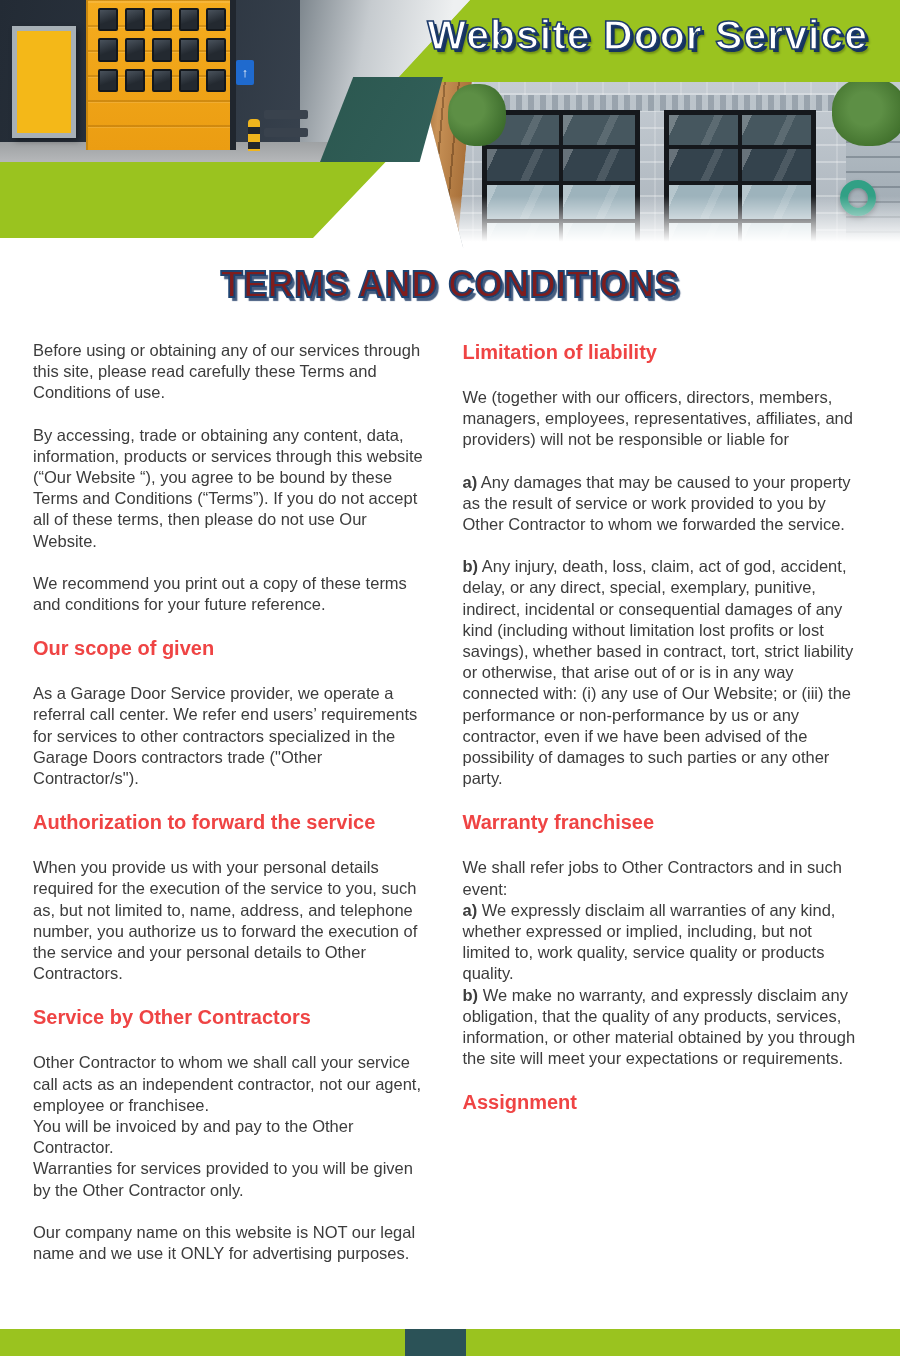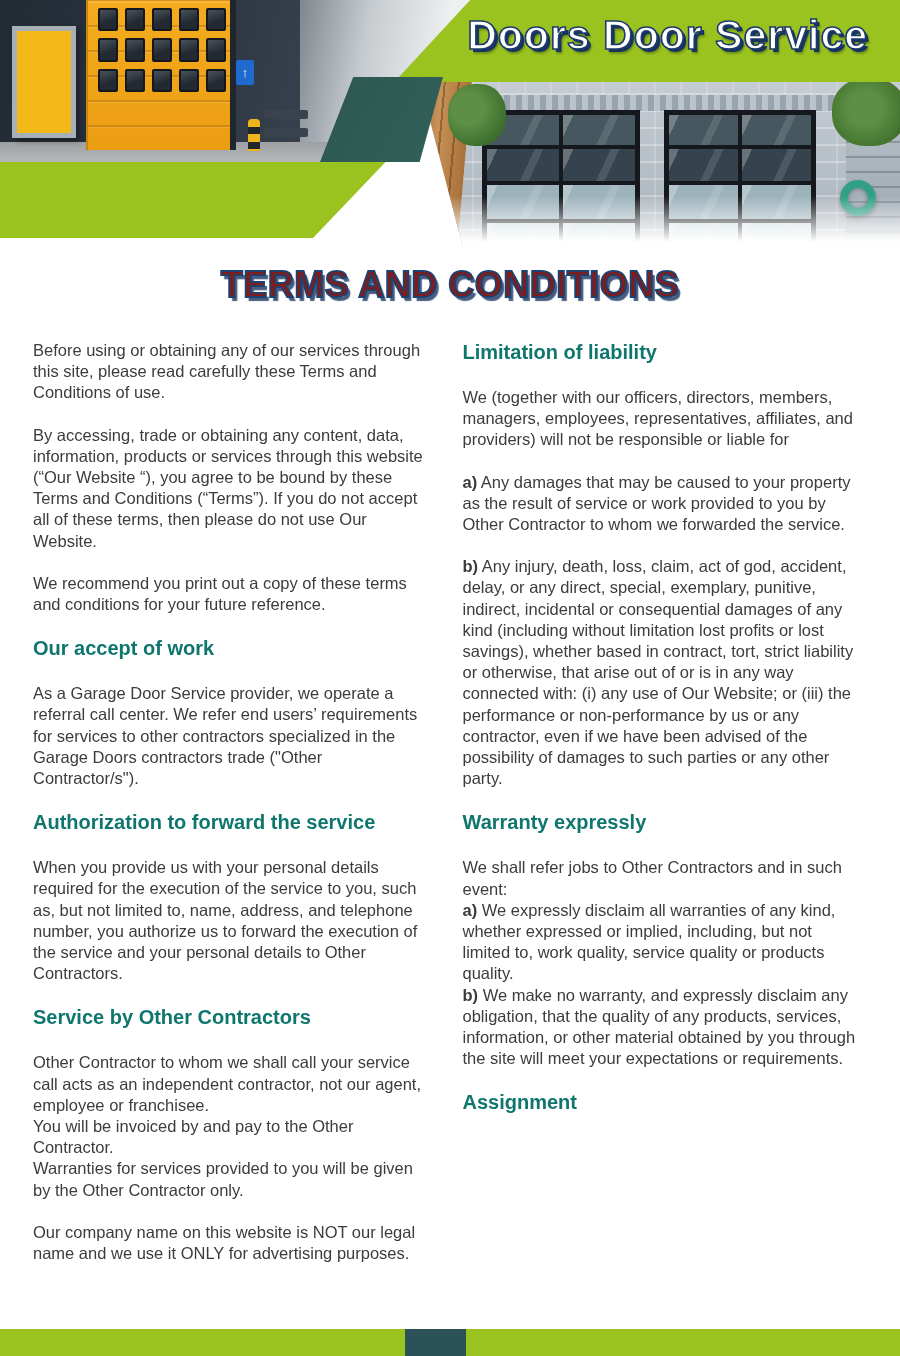--- a/index.html
+++ b/index.html
@@ -98,21 +98,21 @@
   
   .page-title { margin-top:16px; text-align:center;
     font-size:36px; font-weight:800; letter-spacing:0.5px; color:#7f1d1d;
     -webkit-text-stroke:1.8px #1e4270;
     text-shadow:3px 4px 1px rgba(24,52,96,0.8); }
 
   .content { display:grid; grid-template-columns:1fr 1fr; column-gap:31px;
     padding:34px 40px 0 33px;gap:32px; }
   .col p { font-size:16.5px; line-height:21.2px; color:#3c3c3c;
     margin:0 0 21px 0; white-space:pre-line; }
-  .col h2 { font-size:20px; line-height:24px; color:#0f766e; font-weight:bold;
+  .col h2 { font-size:20px; line-height:24px; color:#ef4444; font-weight:bold;
     margin:5px 0 23px 0; }
   .col > :first-child { margin-top:0; }
   .col b { font-weight:bold; }
 
   
   .footer { position:absolute; left:0; bottom:0; width:900px; height:27px; background:#9ac31f; }
   .footer-accent { position:absolute; left:405px; top:0; width:61px; height:27px; background:#2b5257; }
 </style>
 </head>
 <body>
@@ -175,46 +175,46 @@
     <div class="pr-pillar"></div>
     <div class="pr-fence"></div>
     <div class="pr-bush-left"></div>
     <div class="pr-bush-right"></div>
     <div class="pr-hose"></div>
     <div class="pr-fade"></div>
   </div>
 
   <div class="teal-shape"></div>
 
-  <div class="brand">Doors Door Service</div>
+  <div class="brand">Website Door Service</div>
 </div>
 
 <h1 class="page-title">TERMS AND CONDITIONS</h1>
 
 <div class="content">
   <div class="col" id="col-left">
       <p><span>Before using or obtaining any of our services through this site, please read carefully these Terms and Conditions of use.</span></p>
       <p><span>By accessing, trade or obtaining any content, data, information, products or services through this website (“Our Website “), you agree to be bound by these Terms and Conditions (“Terms”). If you do not accept all of these terms, then please do not use Our Website.</span></p>
       <p><span>We recommend you print out a copy of these terms and conditions for your future reference.</span></p>
-      <h2><span>Our accept of work</span></h2>
+      <h2><span>Our scope of given</span></h2>
       <p><span>As a Garage Door Service provider, we operate a referral call center. We refer end users’ requirements for services to other contractors specialized in the Garage Doors contractors trade ("Other Contractor/s").</span></p>
       <h2><span>Authorization to forward the service</span></h2>
       <p><span>When you provide us with your personal details required for the execution of the service to you, such as, but not limited to, name, address, and telephone number, you authorize us to forward the execution of the service and your personal details to Other Contractors.</span></p>
       <h2><span>Service by Other Contractors</span></h2>
       <p><span>Other Contractor to whom we shall call your service call acts as an independent contractor, not our agent, employee or franchisee.
 You will be invoiced by and pay to the Other Contractor.
 Warranties for services provided to you will be given by the Other Contractor only.</span></p>
       <p><span>Our company name on this website is NOT our legal name and we use it ONLY for advertising purposes.</span></p>
     </div>
   <div class="col" id="col-right">
       <h2><span>Limitation of liability</span></h2>
       <p><span>We (together with our officers, directors, members, managers, employees, representatives, affiliates, and providers) will not be responsible or liable for</span></p>
       <p><b>a)</b><span> Any damages that may be caused to your property as the result of service or work provided to you by Other Contractor to whom we forwarded the service.</span></p>
       <p><b>b)</b><span> Any injury, death, loss, claim, act of god, accident, delay, or any direct, special, exemplary, punitive, indirect, incidental or consequential damages of any kind (including without limitation lost profits or lost savings), whether based in contract, tort, strict liability or otherwise, that arise out of or is in any way connected with: (i) any use of Our Website; or (iii) the performance or non-performance by us or any contractor, even if we have been advised of the possibility of damages to such parties or any other party.</span></p>
-      <h2><span>Warranty expressly</span></h2>
+      <h2><span>Warranty franchisee</span></h2>
       <p><span>We shall refer jobs to Other Contractors and in such event:
 </span><b>a)</b><span> We expressly disclaim all warranties of any kind, whether expressed or implied, including, but not limited to, work quality, service quality or products quality.
 </span><b>b)</b><span> We make no warranty, and expressly disclaim any obligation, that the quality of any products, services, information, or other material obtained by you through the site will meet your expectations or requirements.</span></p>
       <h2><span>Assignment</span></h2>
     </div>
 </div>
 
 <div class="footer">
   <div class="footer-accent"></div>
 </div>

